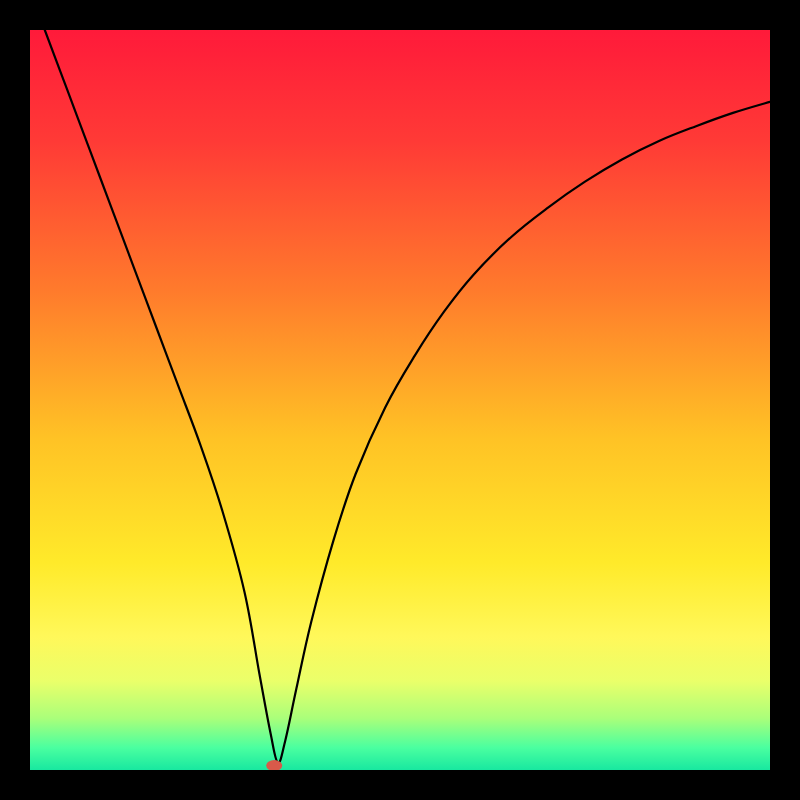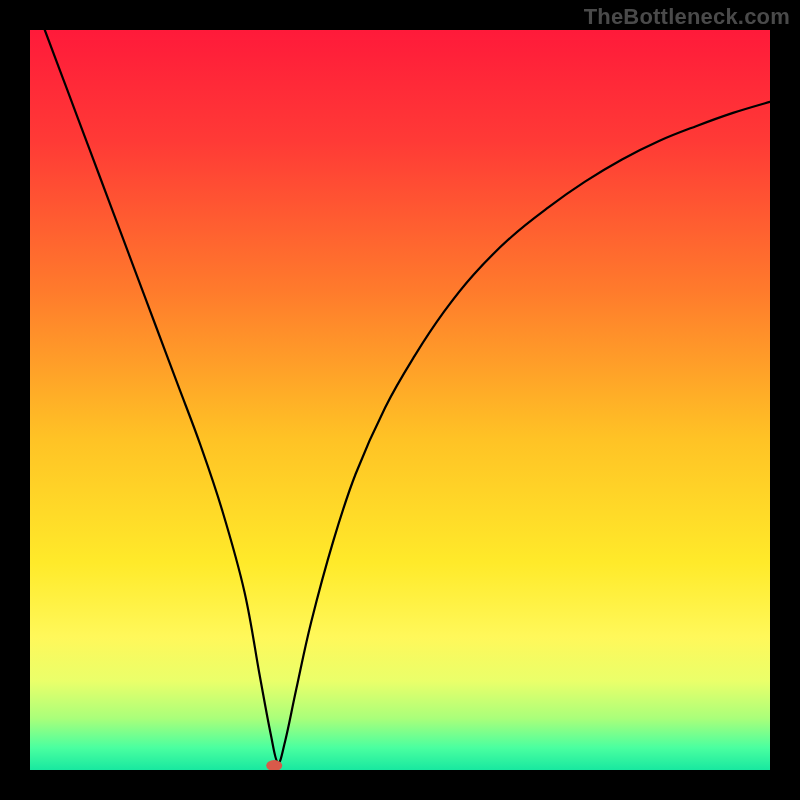--- a/index.html
+++ b/index.html
@@ -54,14 +54,13 @@
             <stop offset="93.00%" stop-color="#aaff7a"></stop>
             <stop offset="97.00%" stop-color="#4affa0"></stop>
             <stop offset="100.00%" stop-color="#18e8a0"></stop>
           </linearGradient>
       </defs>
       <rect x="0" y="0" width="740" height="740" fill="url(#bg-grad)"></rect>
       <path id="curve-path" fill="none" stroke-width="2.2" stroke-linejoin="round" stroke-linecap="round" d="M 14.80 0.00 C 18.80 10.66, 29.01 37.89, 37.00 59.20 C 44.99 80.51, 51.21 97.09, 59.20 118.40 C 67.19 139.71, 73.41 156.29, 81.40 177.60 C 89.39 198.91, 95.61 215.49, 103.60 236.80 C 111.59 258.11, 117.81 274.69, 125.80 296.00 C 133.79 317.31, 140.01 333.89, 148.00 355.20 C 155.99 376.51, 162.21 391.76, 170.20 414.40 C 178.19 437.04, 184.41 454.36, 192.40 481.00 C 200.39 507.64, 207.94 533.10, 214.60 562.40 C 221.26 591.70, 224.74 618.49, 229.40 643.80 C 234.06 669.11, 237.17 687.02, 240.50 703.00 C 243.83 718.98, 245.24 731.27, 247.90 732.60 C 250.56 733.93, 251.97 723.72, 255.30 710.40 C 258.63 697.08, 261.74 679.91, 266.40 658.60 C 271.06 637.29, 274.54 618.64, 281.20 592.00 C 287.86 565.36, 295.41 537.24, 303.40 510.60 C 311.39 483.96, 316.28 467.98, 325.60 444.00 C 334.92 420.02, 344.54 398.71, 355.20 377.40 C 365.86 356.09, 374.14 342.92, 384.80 325.60 C 395.46 308.28, 403.74 295.85, 414.40 281.20 C 425.06 266.55, 432.01 257.52, 444.00 244.20 C 455.99 230.88, 467.68 219.19, 481.00 207.20 C 494.32 195.21, 504.68 187.59, 518.00 177.60 C 531.32 167.61, 541.68 160.36, 555.00 151.70 C 568.32 143.04, 578.68 136.83, 592.00 129.50 C 605.32 122.17, 615.68 116.99, 629.00 111.00 C 642.32 105.01, 652.68 101.26, 666.00 96.20 C 679.32 91.14, 689.68 87.28, 703.00 82.88 C 716.32 78.48, 733.34 73.78, 740.00 71.78" stroke="#000000"></path>
       <ellipse id="marker-dot" rx="8" ry="5.5" cx="244.20" cy="735.56" fill="#d85a4a"></ellipse>
     </svg>
   </div>
-  <div class="watermark">TheBottleneck.com</div>
 </div>
 
 </body></html>

